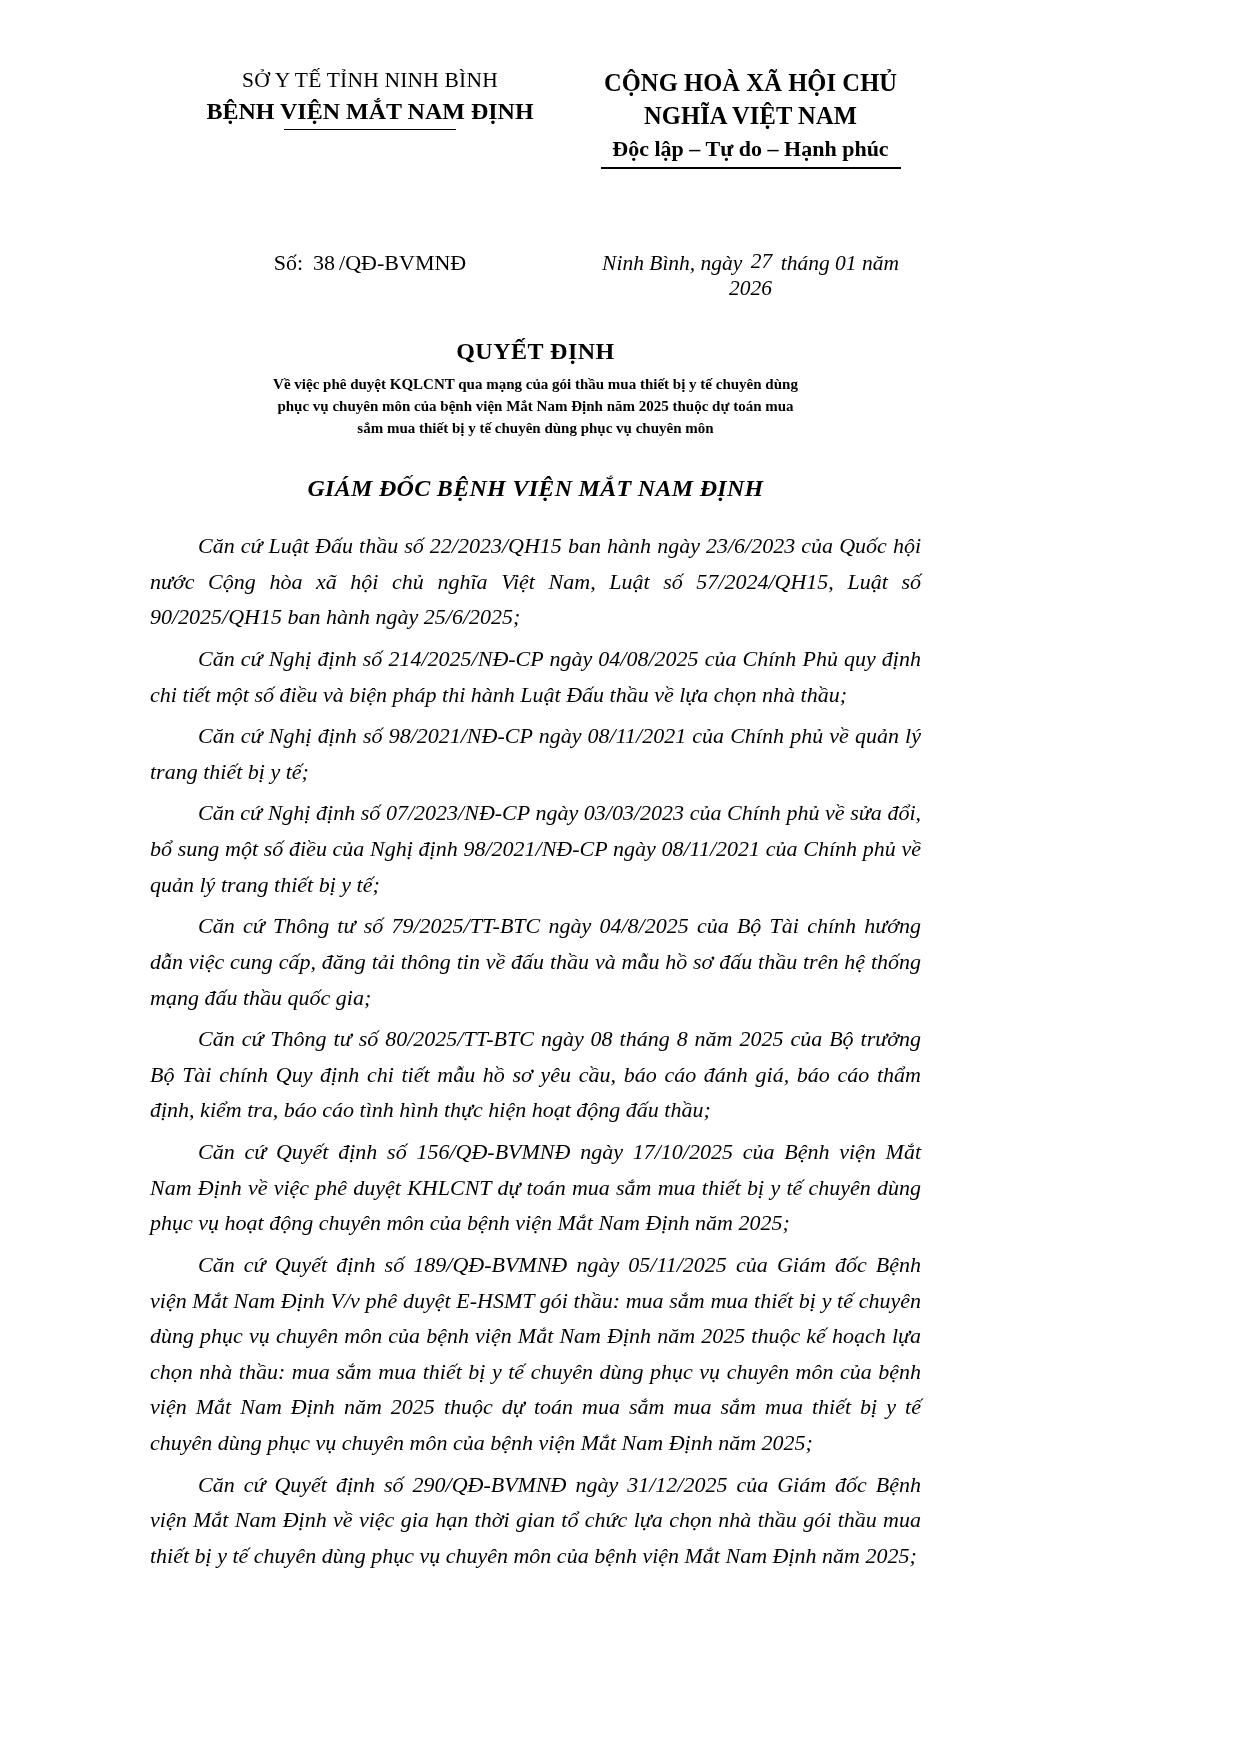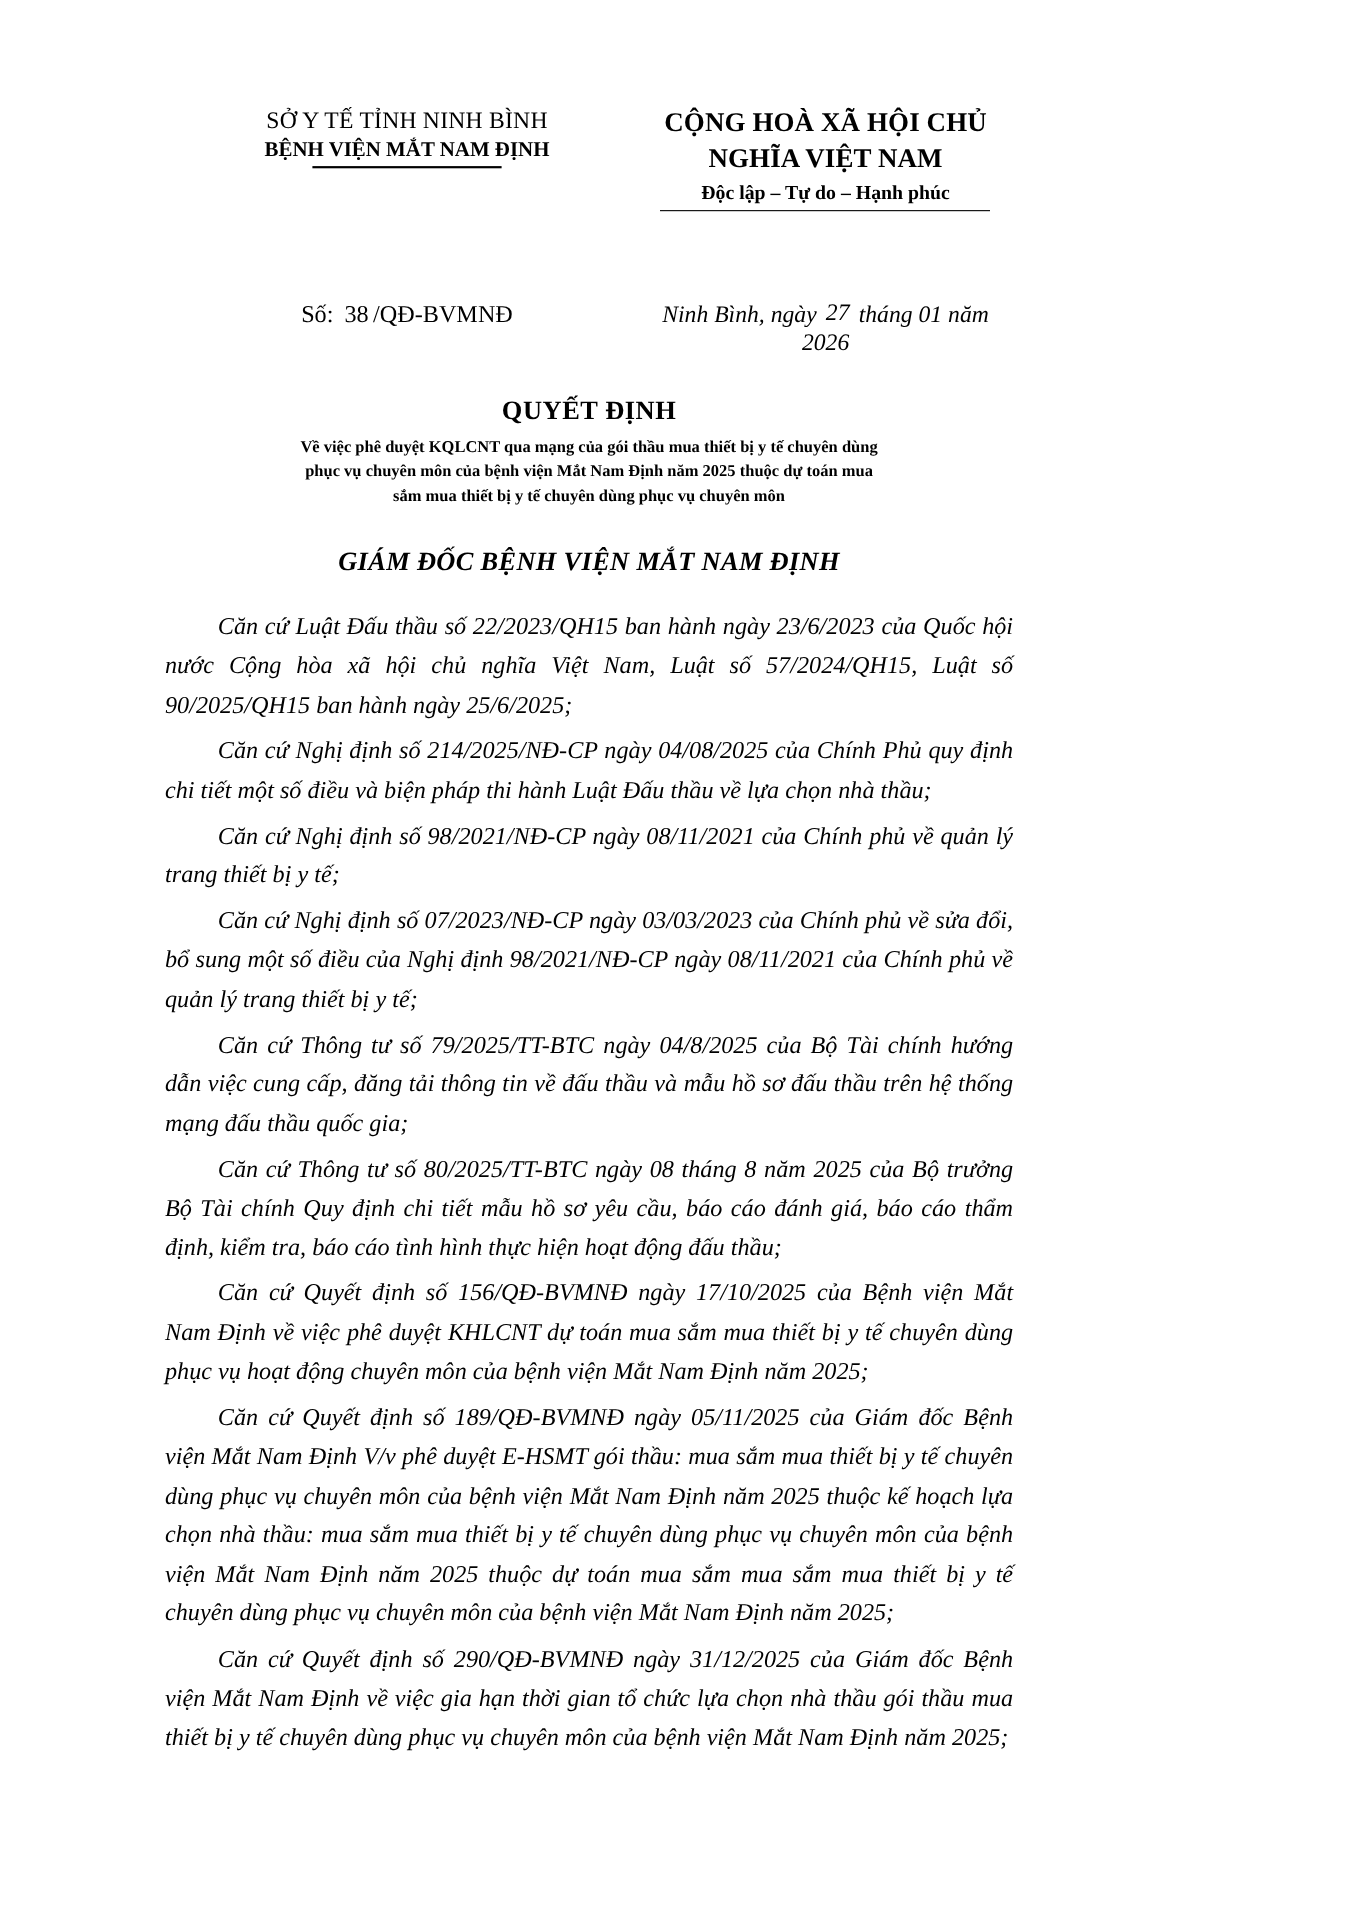--- a/index.html
+++ b/index.html
@@ -12,21 +12,21 @@
     height: 1755px;
     font-family: "Liberation Serif", "DejaVu Serif", serif;
     color: #000000;
     position: relative;
     overflow: hidden;
   }
   .page {
     box-sizing: border-box;
     width: 1036px;
     height: 1755px;
-    padding: 95px 115px 60px 150px;
+    padding: 66px 115px 60px 150px;
   }
 
   
   .header {
     display: flex;
     flex-direction: row;
     align-items: flex-start;
     justify-content: flex-start;
   }
   .header-left {
@@ -37,21 +37,21 @@
   .header-right {
     flex: 1;
     text-align: center;
   }
   .org-top {
     font-size: 21.5px;
     letter-spacing: .2px;
     line-height: 1.35;
   }
   .org-bottom {
-    font-size: 19px;
+    font-size: 24px;
     font-weight: bold;
     line-height: 1.35;
     display: inline-block;
     position: relative;
   }
   .org-bottom .rule {
     position: absolute;
     left: 50%;
     transform: translateX(-50%);
     bottom: -3px;
@@ -59,21 +59,21 @@
     height: 1.6px;
     background: #000;
   }
   .nation {
     font-size: 24.5px;
     font-weight: bold;
     line-height: 1.35;
     letter-spacing: .1px;
   }
   .motto {
-    font-size: 18px;
+    font-size: 22px;
     font-weight: bold;
     line-height: 1.4;
     display: inline-block;
     position: relative;
     margin-top: 2px;
   }
   .motto .rule {
     position: absolute;
     left: 50%;
     transform: translateX(-50%);

